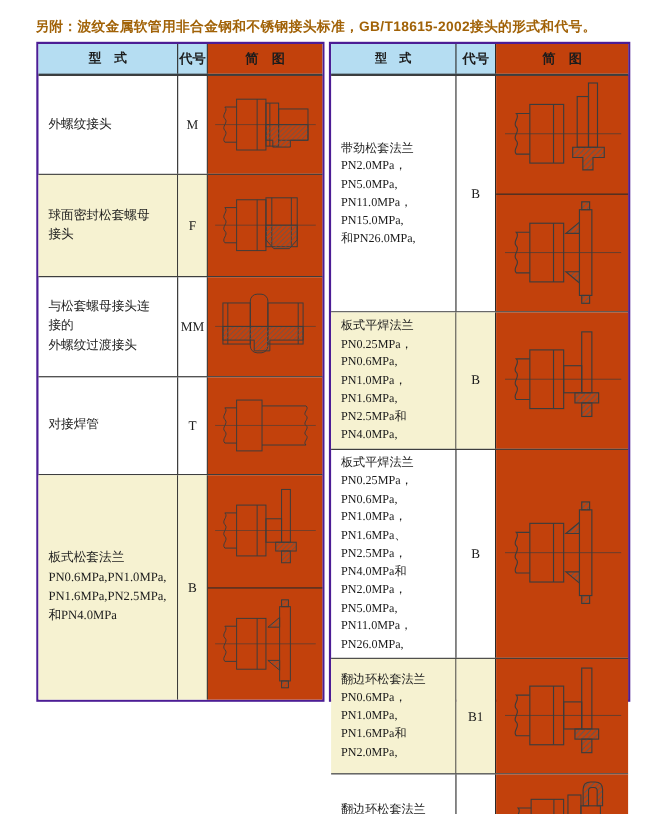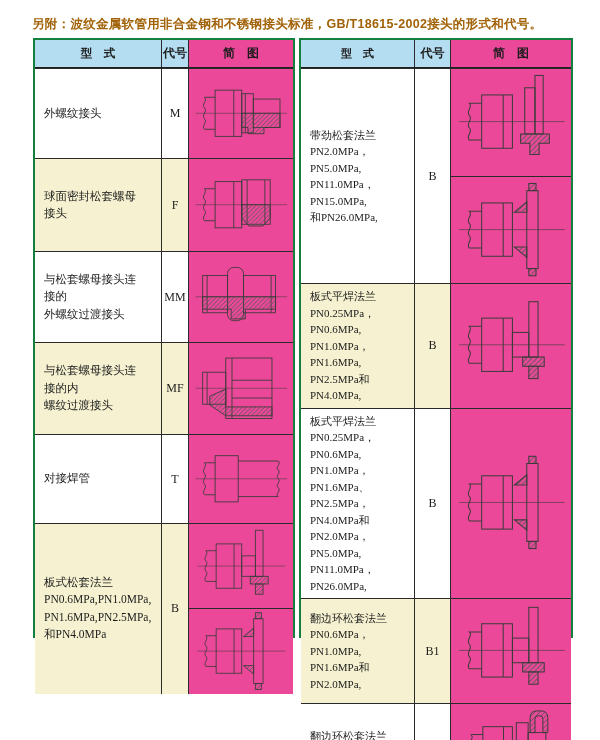--- a/index.html
+++ b/index.html
@@ -8,21 +8,21 @@
     font-family:"Liberation Serif","DejaVu Serif",serif;
     color:#1c1c1c;overflow:hidden;
   }
   .title{
     position:absolute;left:32px;top:16px;width:540px;
     font-family:"Liberation Sans","DejaVu Sans",sans-serif;
     font-weight:bold;font-size:12.5px;letter-spacing:.3px;color:#a16207;
   }
   .tbl{
     position:absolute;top:38px;height:600px;box-sizing:border-box;
-    border:2px solid #15803d;background:#fff;display:flex;flex-direction:column;
+    border:2px solid #4c1d95;background:#fff;display:flex;flex-direction:column;
   }
   .tbl-left{left:33px;width:262px;}
   .tbl-right{left:299px;width:274px;}
   .thead{
     display:flex;flex:0 0 27px;background:var(--hdr,#b5ddf2);
     border-bottom:1px solid #1f1f1f;
     font-weight:bold;font-size:12px;
   }
   .thead .cell{display:flex;align-items:center;justify-content:center;}
   .trow{display:flex;border-top:1px solid #2a2a2a;}
@@ -32,21 +32,21 @@
     border-right:1px solid #2a2a2a;
     display:flex;align-items:center;
     padding:4px 16px 4px 9px;
     font-size:11.5px;line-height:17.5px;white-space:pre-line;
   }
   .c-code{
     border-right:1px solid #2a2a2a;
     display:flex;align-items:center;justify-content:center;
     font-size:12px;
   }
-  .c-diag{flex:1;display:flex;flex-direction:column;background:#ec4899;}
+  .c-diag{flex:1;display:flex;flex-direction:column;background:#c2410c;}
   .diag-item{flex:1;display:flex;align-items:center;justify-content:center;overflow:hidden;}
   .diag-item + .diag-item{border-top:1px solid #2a2a2a;}
   .fit{width:94%;height:96%;}
   .tbl-left .c-type{width:127px;}
   .tbl-left .c-code{width:27px;}
   .tbl-right .c-type{width:114px;font-size:11px;line-height:16.5px;}
   .tbl-right .c-code{width:36px;}
   .trow.hl .c-type,.trow.hl .c-code{background:var(--hl,#f6f2d1);}
   .trow.last{flex:1;}
 </style>
@@ -192,32 +192,20 @@
 外螺纹过渡接头</div>
     <div class="cell c-code">MM</div>
     <div class="cell c-diag">
         <div class="diag-item">
           <svg class="fit" viewBox="0 0 110 95" preserveAspectRatio="xMidYMid meet">
             <use href="#sym-nipple-male"></use>
           </svg>
         </div>
       </div>
   </div>
-  <div class="trow hl" style="flex:0 0 91px">
-    <div class="cell c-type">与松套螺母接头连接的内
-螺纹过渡接头</div>
-    <div class="cell c-code">MF</div>
-    <div class="cell c-diag">
-        <div class="diag-item">
-          <svg class="fit" viewBox="0 0 110 95" preserveAspectRatio="xMidYMid meet">
-            <use href="#sym-nipple-female"></use>
-          </svg>
-        </div>
-      </div>
-  </div>
   <div class="trow" style="flex:0 0 88px">
     <div class="cell c-type">对接焊管</div>
     <div class="cell c-code">T</div>
     <div class="cell c-diag">
         <div class="diag-item">
           <svg class="fit" viewBox="0 0 110 95" preserveAspectRatio="xMidYMid meet">
             <use href="#sym-butt-weld"></use>
           </svg>
         </div>
       </div>

